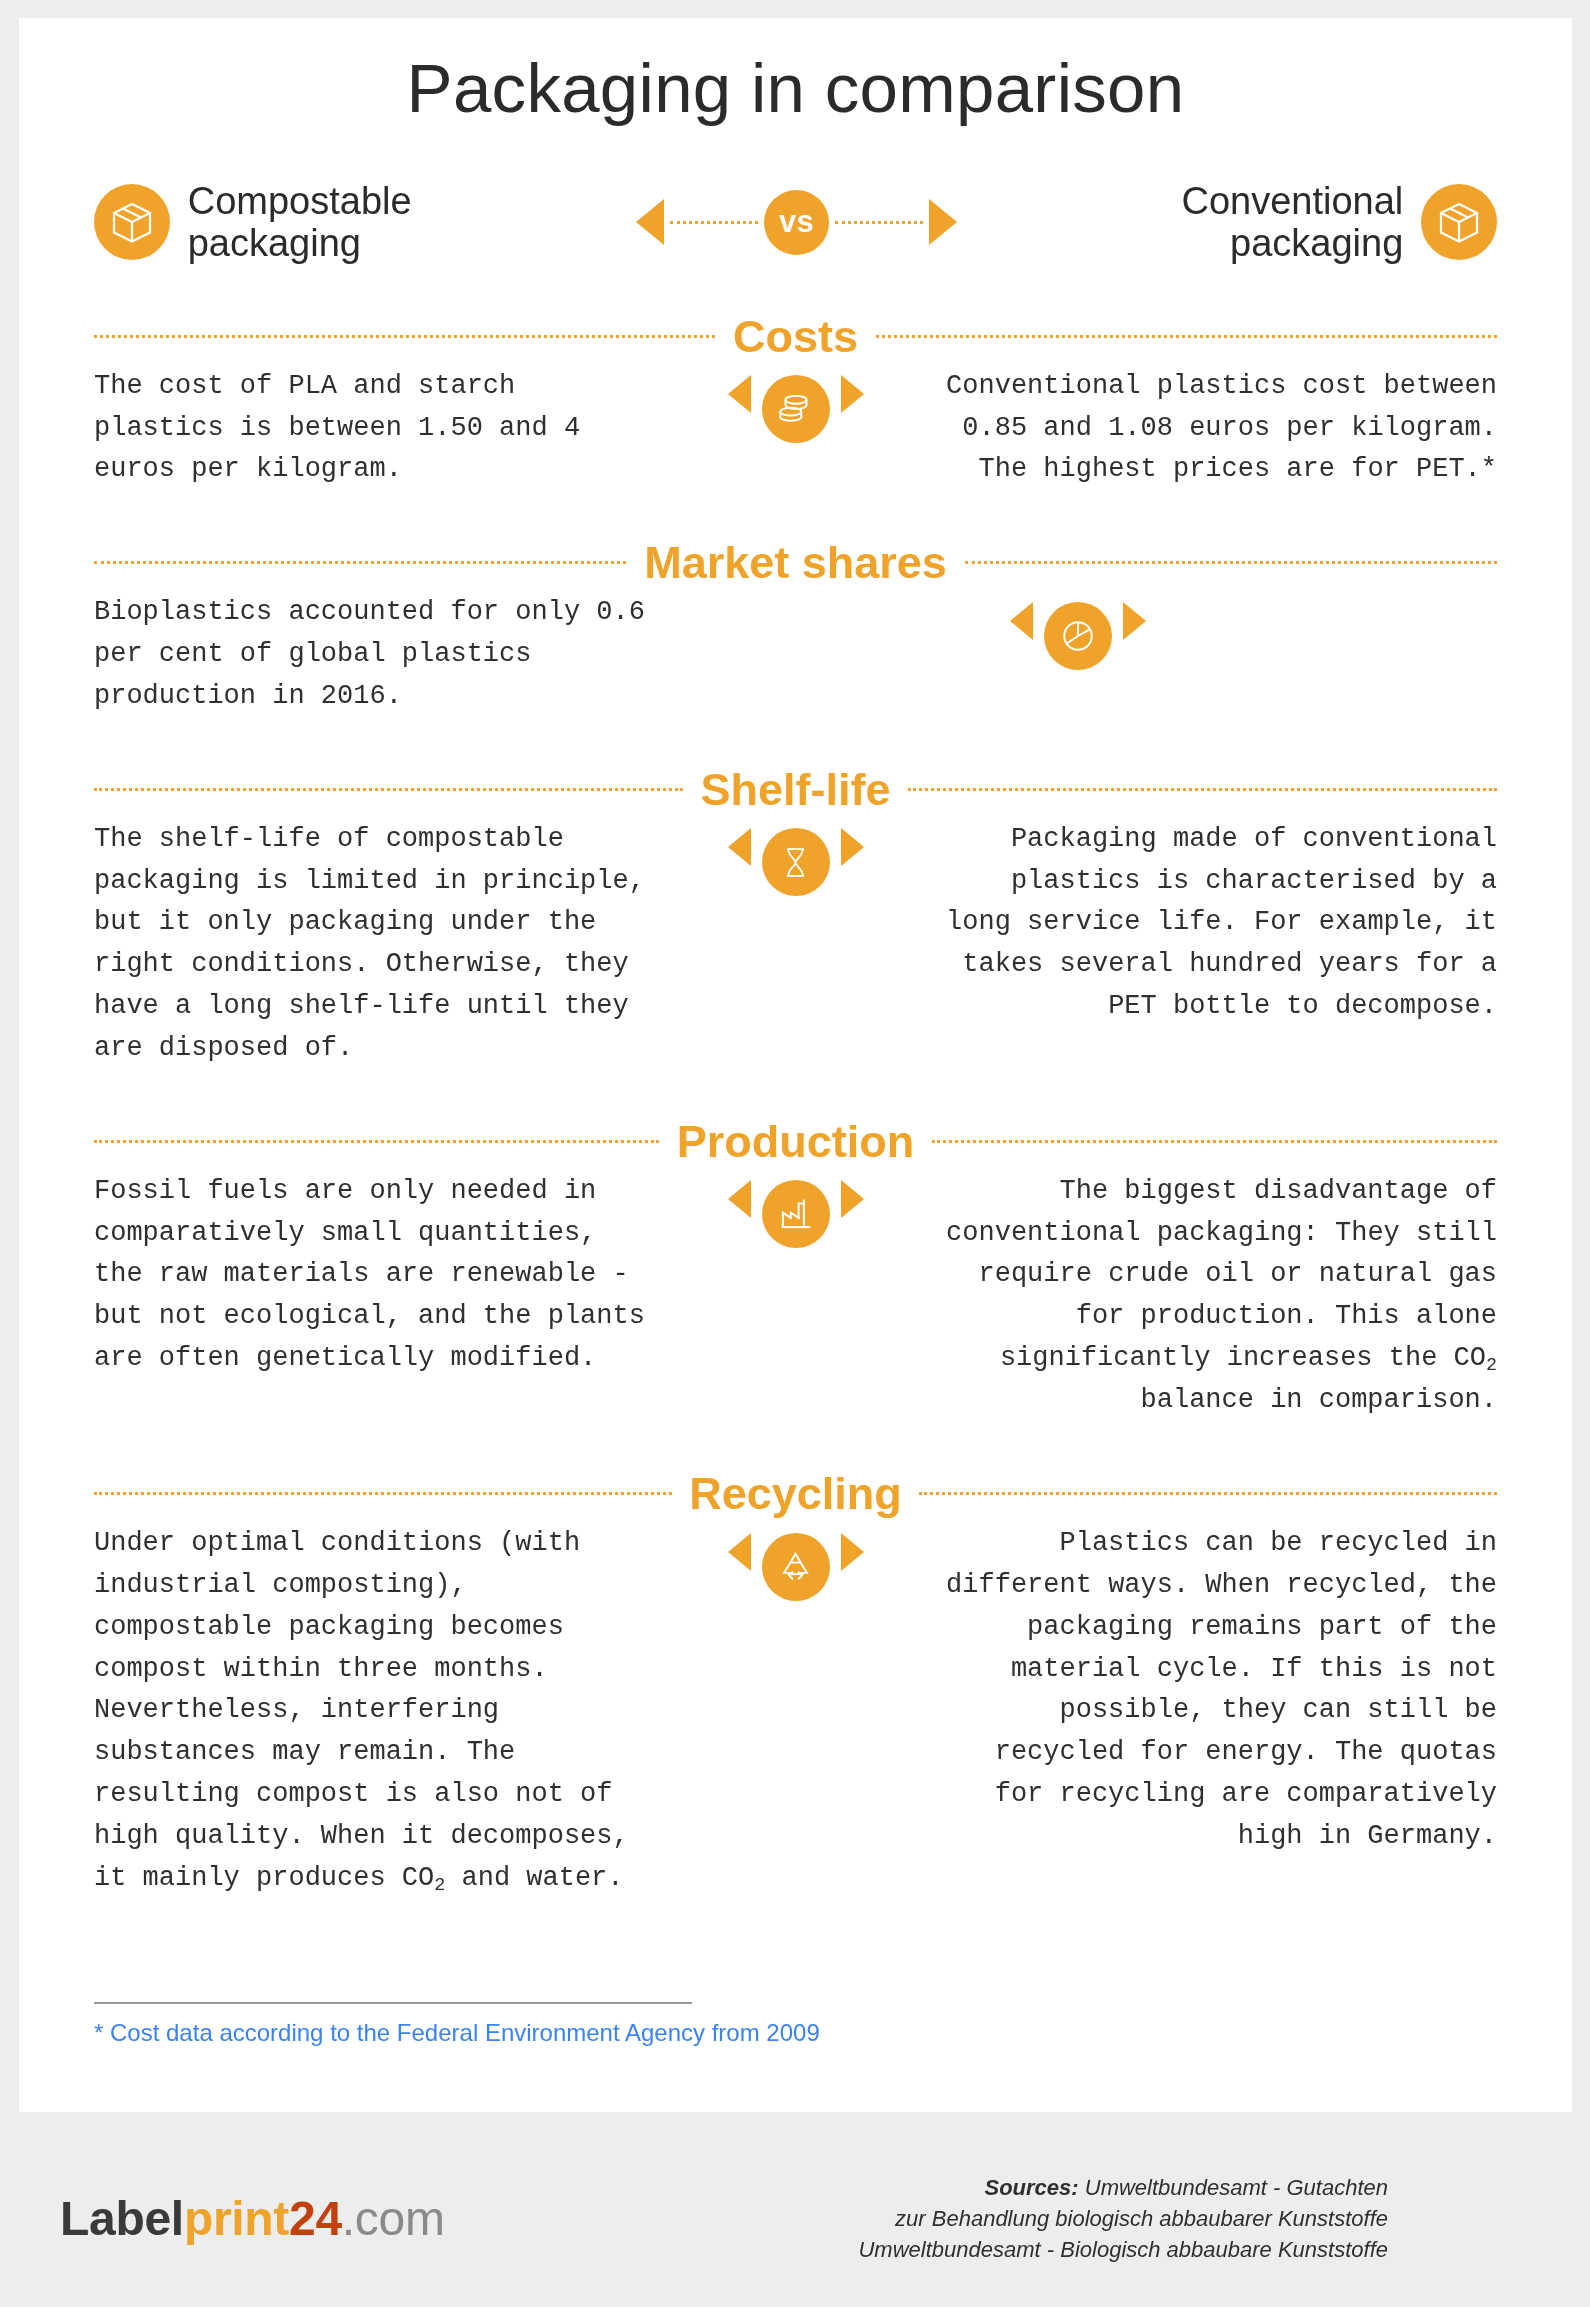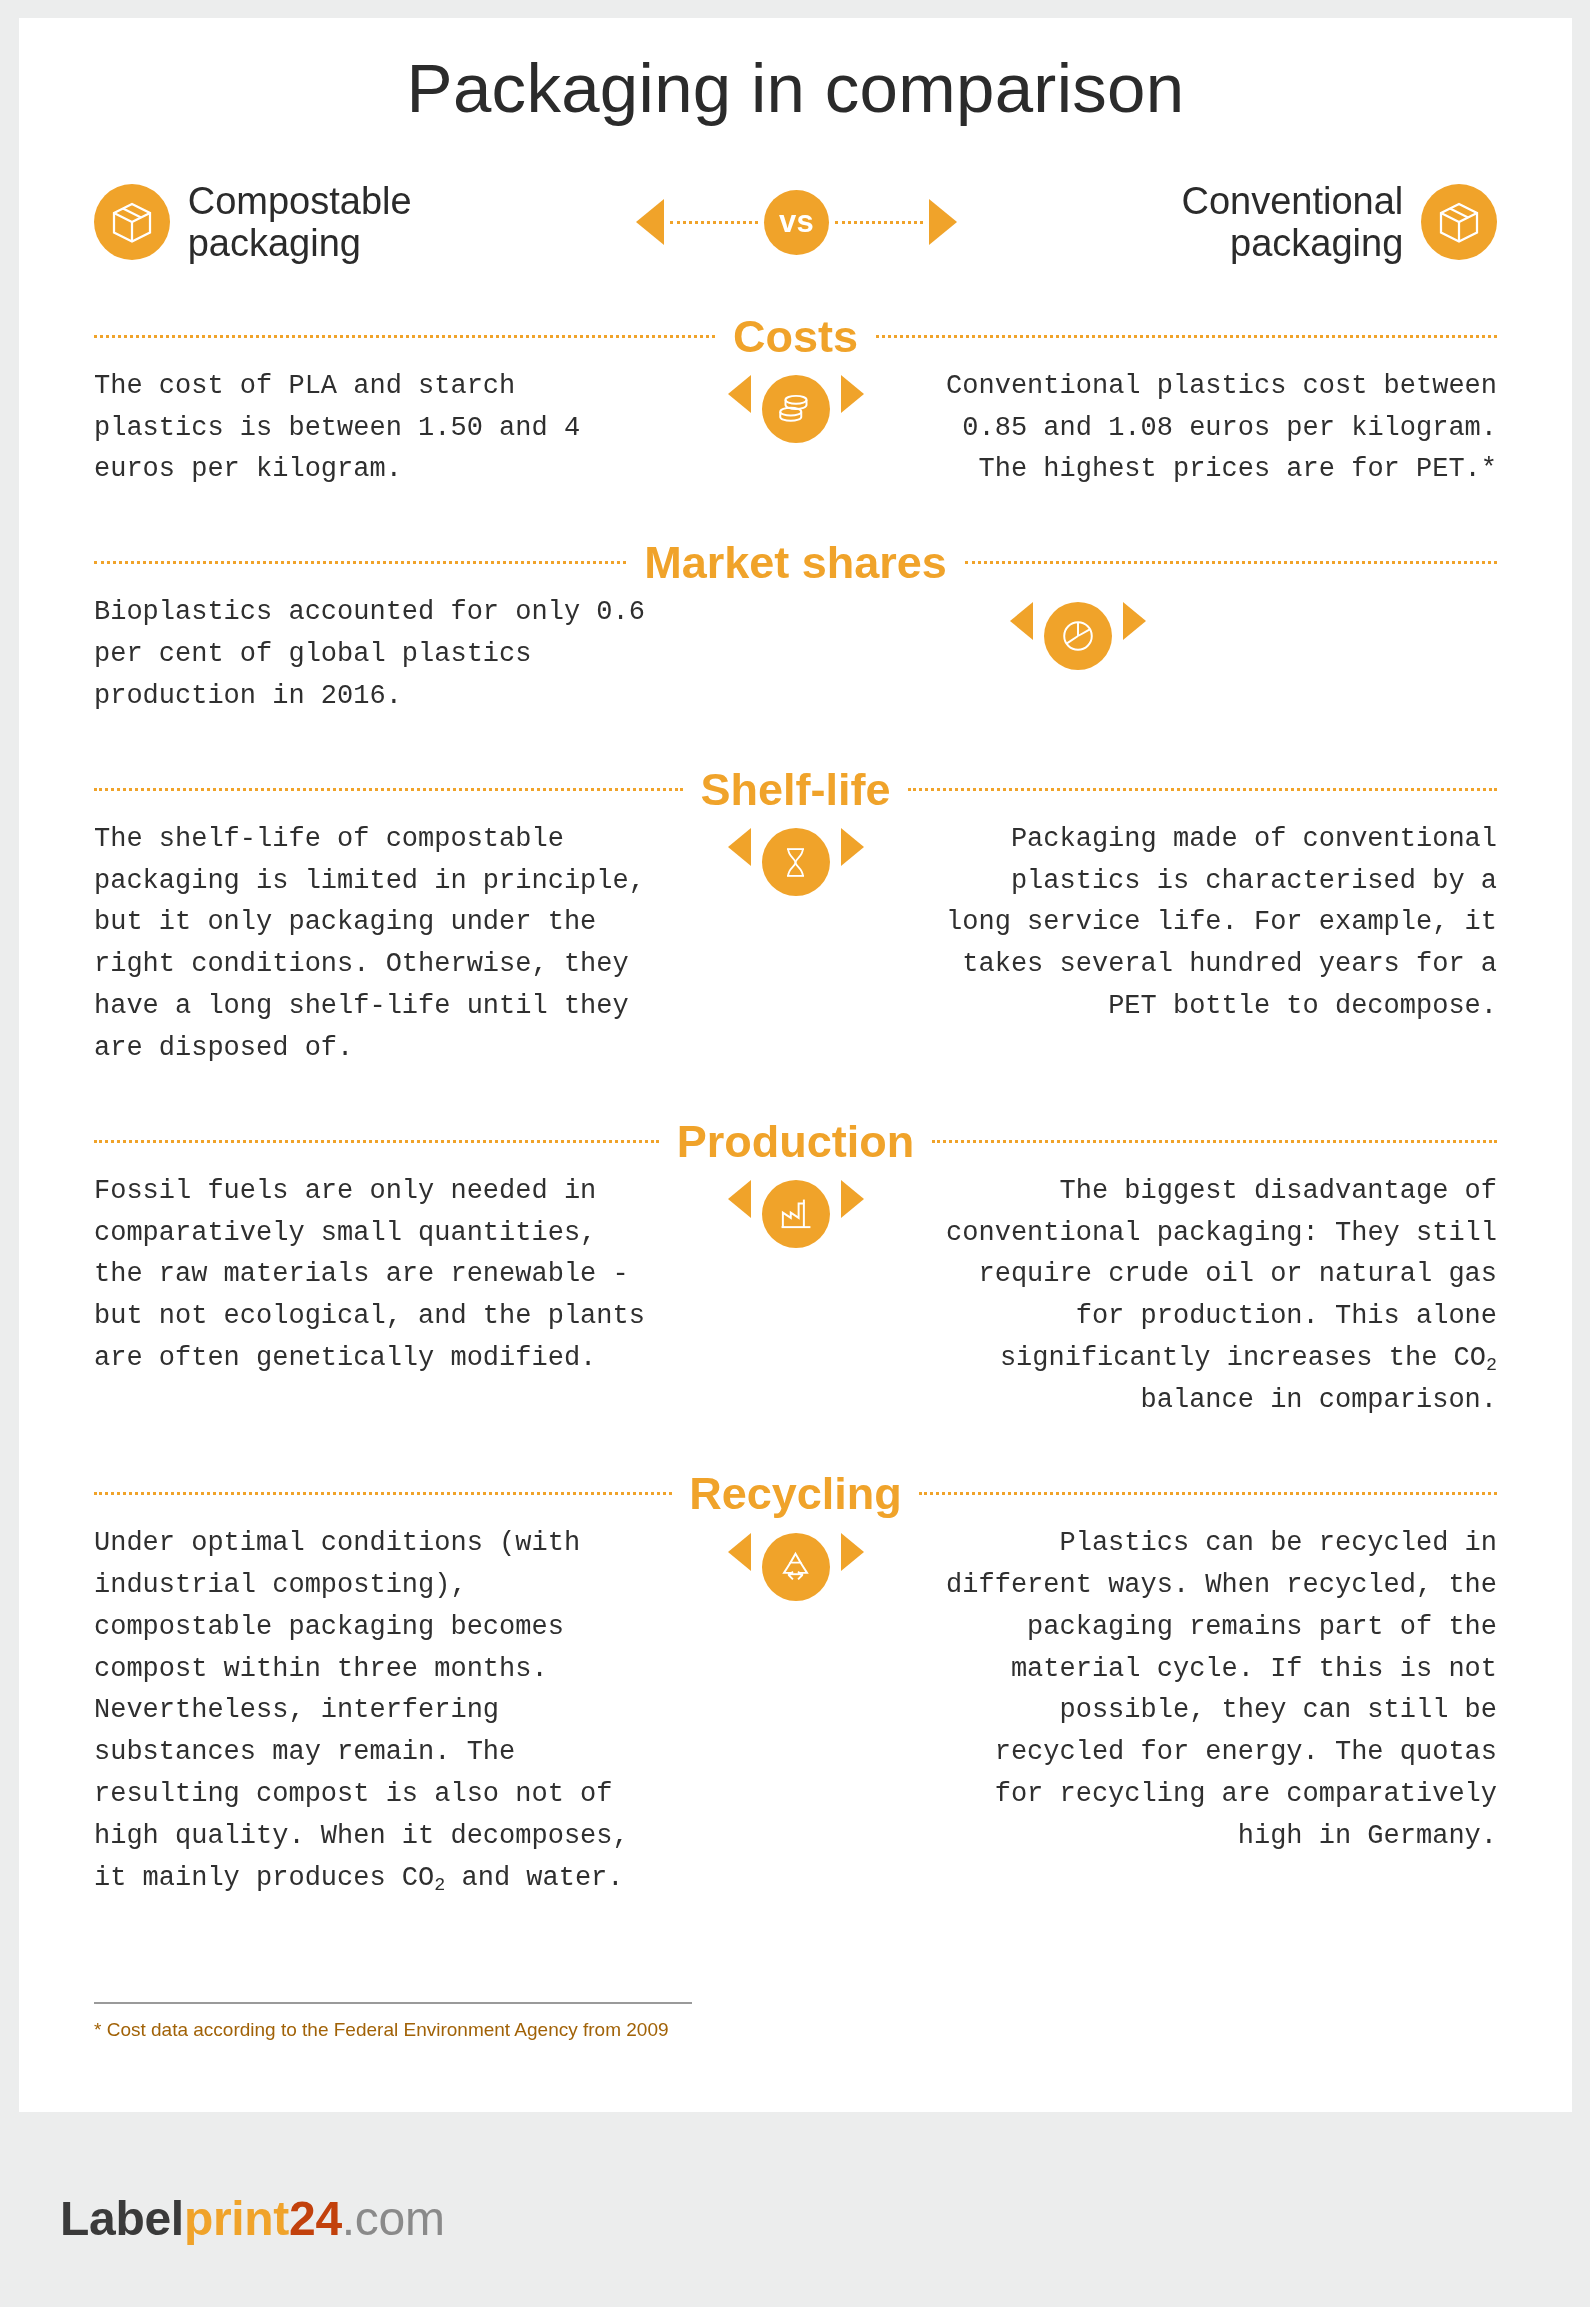--- a/index.html
+++ b/index.html
@@ -136,21 +136,21 @@
   .mid .circ-icon { width: 68px; height: 68px; }
 
   sub { font-size: 0.68em; vertical-align: -0.25em; }
 
   
   .footnote-wrap { margin: 102px 75px 0 75px; }
   .footnote-rule {
     width: 598px; height: 0; border-top: 2px solid #9a9a9a;
     margin-bottom: 15px;
   }
-  .footnote { font-size: 19px; color: #a16207; }
+  .footnote { font-size: 24px; color: #3b82f6; }
 
   
   .bottom {
     position: absolute;
     left: 0; right: 0; bottom: 0;
     height: 177px;
     display: flex;
     align-items: center;
     justify-content: space-between;
     padding: 0 60px;
@@ -340,15 +340,20 @@
 
     <div class="footnote-wrap">
       <div class="footnote-rule"></div>
       <div class="footnote">* Cost data according to the Federal Environment Agency from 2009</div>
     </div>
 
   </div>
 
   <div class="bottom">
     <div class="logo"><span class="lbl">Label</span><span class="prt">print</span><span class="num">24</span><span class="com">.com</span></div>
+    <div class="sources">
+      <div><b>Sources:</b><span> Umweltbundesamt - Gutachten</span></div>
+      <div>zur Behandlung biologisch abbaubarer Kunststoffe</div>
+      <div>Umweltbundesamt - Biologisch abbaubare Kunststoffe</div>
+    </div>
   </div>
 </div>
 
 
 </body></html>

